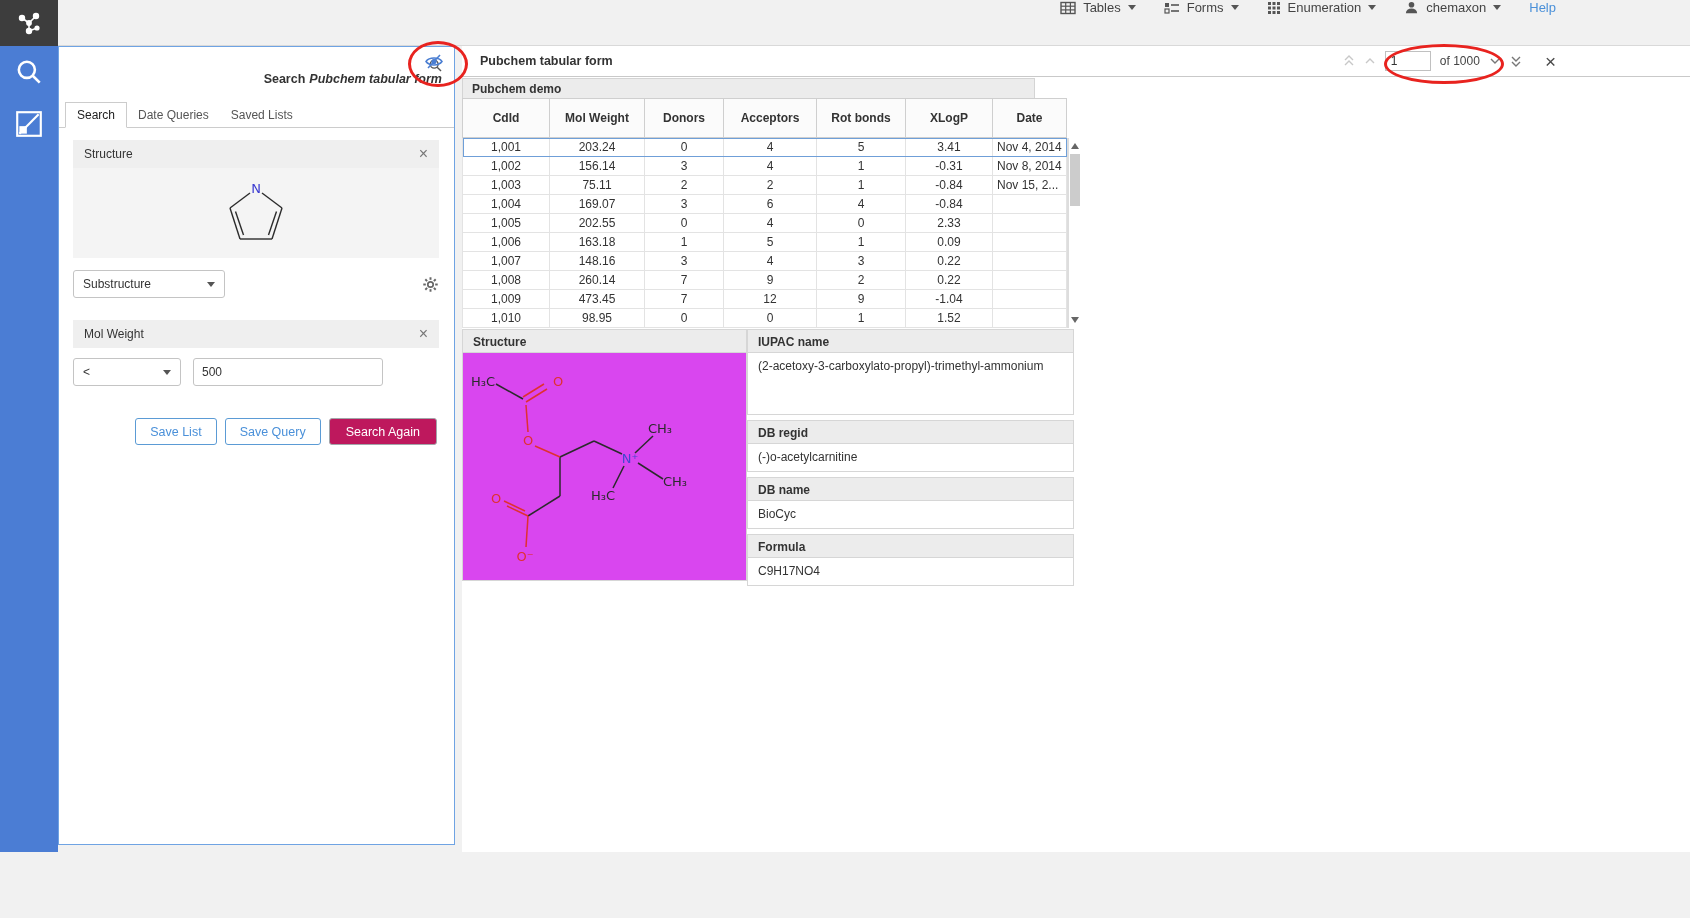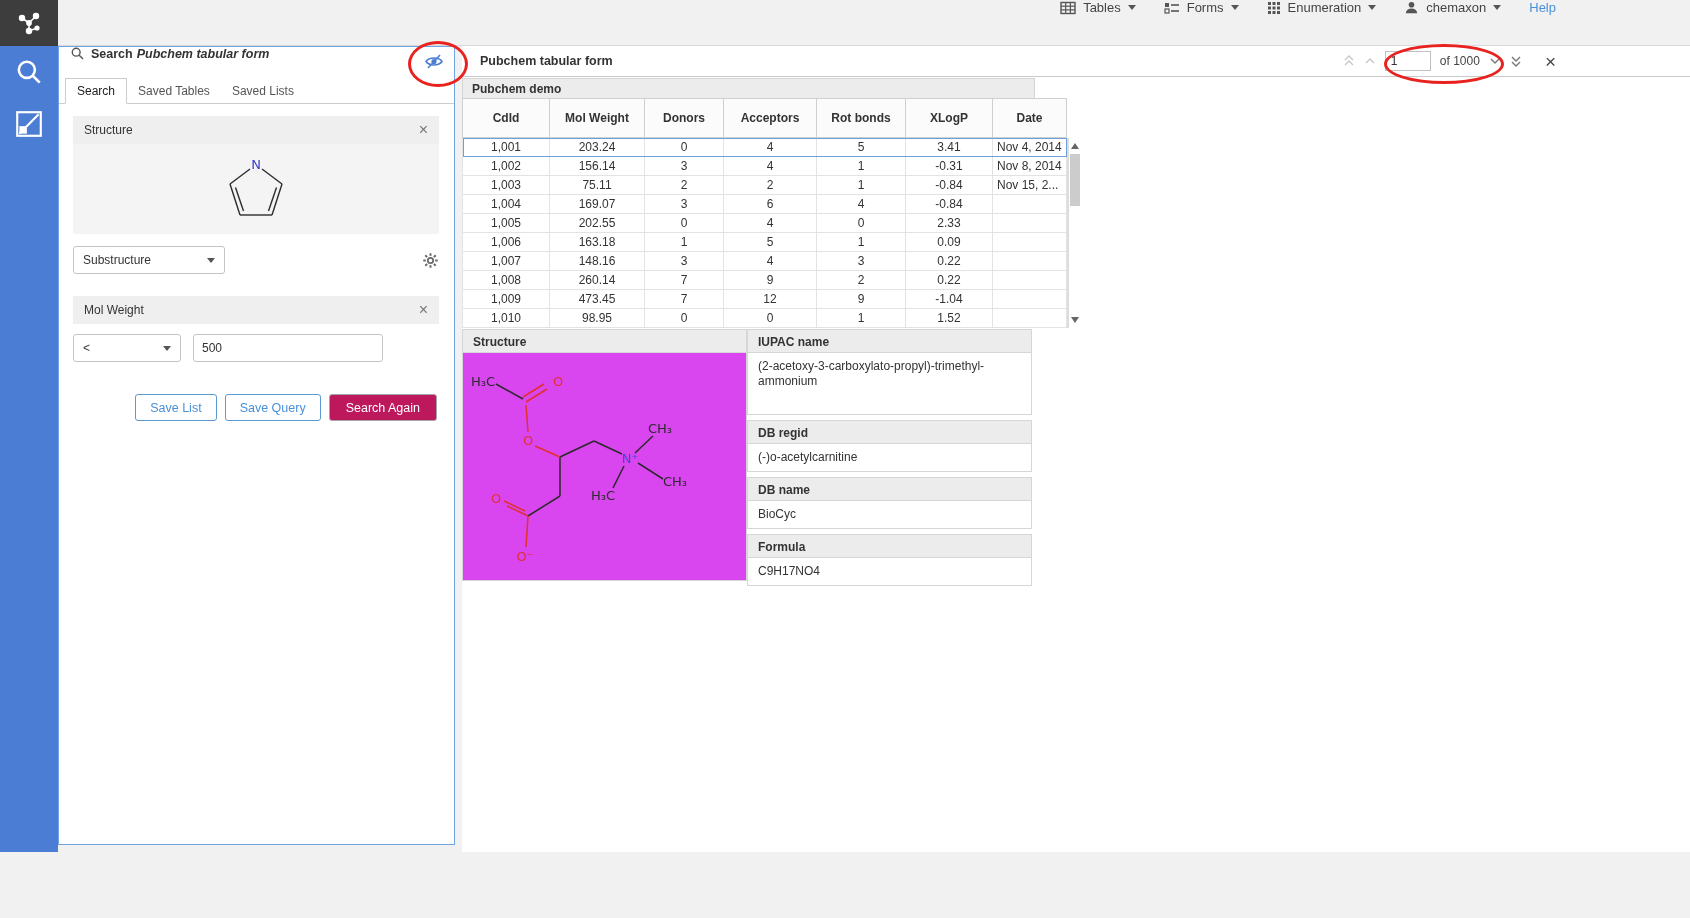--- a/index.html
+++ b/index.html
@@ -13,21 +13,21 @@
   .menu{display:flex;align-items:center;gap:7px;font-size:13px;color:#444;cursor:pointer;}
   .caret{width:0;height:0;border-left:4px solid transparent;border-right:4px solid transparent;border-top:5px solid #555;}
   .help{font-size:13px;color:#4a90d9;text-decoration:none;cursor:pointer;}
 
   
   .rail{position:absolute;left:0;top:46px;width:58px;height:806px;background:#4b7dd4;}
   .rail-item{height:52px;display:flex;align-items:center;justify-content:center;cursor:pointer;}
 
   
   .search-panel{position:absolute;left:58px;top:46px;width:397px;height:799px;background:#fff;border:1px solid #6fa3e3;box-sizing:border-box;}
-  .sp-header{height:30px;display:flex;align-items:flex-start;padding:0 12px;position:relative;}
+  .sp-header{height:30px;display:flex;align-items:flex-end;padding:12px 12px;position:relative;flex-direction:column;}
   .sp-title{font-size:12.5px;font-weight:700;color:#333;margin-left:7px;}
   .sp-title .form-name{font-style:italic;margin-left:4px;}
   .eye{position:absolute;right:10px;top:6px;cursor:pointer;}
   .sp-tabs{display:flex;align-items:flex-end;height:26px;border-bottom:1px solid #ccc;padding-left:6px;}
   .tab{font-size:12px;color:#555;padding:0 11px;height:24px;line-height:24px;cursor:pointer;}
   .tab.active{color:#222;background:#fff;border:1px solid #ccc;border-bottom:1px solid #fff;margin-bottom:-1px;}
   .sp-body{padding:12px 15px 0 14px;}
   .card{margin-bottom:22px;}
   .card-header{height:28px;background:#efefef;display:flex;align-items:center;justify-content:space-between;padding:0 11px;font-size:12px;color:#333;}
   .x{font-size:16px;color:#777;cursor:pointer;line-height:1;}
@@ -74,21 +74,21 @@
   .arr{position:absolute;left:3px;width:0;height:0;border-left:4px solid transparent;border-right:4px solid transparent;cursor:pointer;}
   .arr.up{top:4px;border-bottom:6px solid #666;}
   .arr.down{bottom:4px;border-top:6px solid #666;}
   .thumb{position:absolute;left:2px;top:15px;width:10px;height:52px;background:#ccc;cursor:pointer;}
 
   
   .detail{position:absolute;left:0;top:283px;display:flex;align-items:flex-start;}
   .detail-structure{width:285px;}
   .detail-header{height:24px;line-height:24px;background:#ececec;border:1px solid #d6d6d6;font-size:12px;font-weight:700;color:#333;padding:0 10px;box-sizing:border-box;}
   .mol-canvas{height:228px;border:1px solid #d6d6d6;border-top:none;background:#d946ef;box-sizing:border-box;}
-  .detail-fields{width:285px;}
+  .detail-fields{width:327px;}
   .field-group{margin-bottom:5px;}
   .field-value{background:#fff;border:1px solid #d6d6d6;border-top:none;font-size:12px;color:#333;padding:6px 10px;min-height:15px;line-height:15px;box-sizing:border-box;}
   .field-value.tall{min-height:62px;}
 
   svg text{font-family:"DejaVu Sans",sans-serif;}
 
   
   .annotation{position:absolute;border:3px solid #e8231f;border-radius:50%;z-index:50;pointer-events:none;background:transparent;}
   .a1{left:408px;top:41px;width:54px;height:40px;}
   .a2{left:1384px;top:44px;width:114px;height:34px;}
@@ -191,21 +191,21 @@
       <span class="eye">
         <svg width="20" height="17" viewBox="0 0 20 17">
           <path d="M2 8.5 C5.2 3.9 14.8 3.9 18 8.5 C14.8 13.1 5.2 13.1 2 8.5 Z" fill="none" stroke="#4a7ed2" stroke-width="1.5"></path>
           <circle cx="10" cy="8.5" r="2.6" fill="#4a7ed2"></circle>
           <line x1="4" y1="15" x2="16" y2="2" stroke="#4a7ed2" stroke-width="1.5"></line>
         </svg>
       </span>
     </div>
     <div class="sp-tabs">
       <div class="tab active">Search</div>
-      <div class="tab">Saved Tables</div>
+      <div class="tab">Date Queries</div>
       <div class="tab">Saved Lists</div>
     </div>
     <div class="sp-body">
 
       <div class="card">
         <div class="card-header">
           <span>Structure</span>
           <span class="x">×</span>
         </div>
         <div class="drawing">

